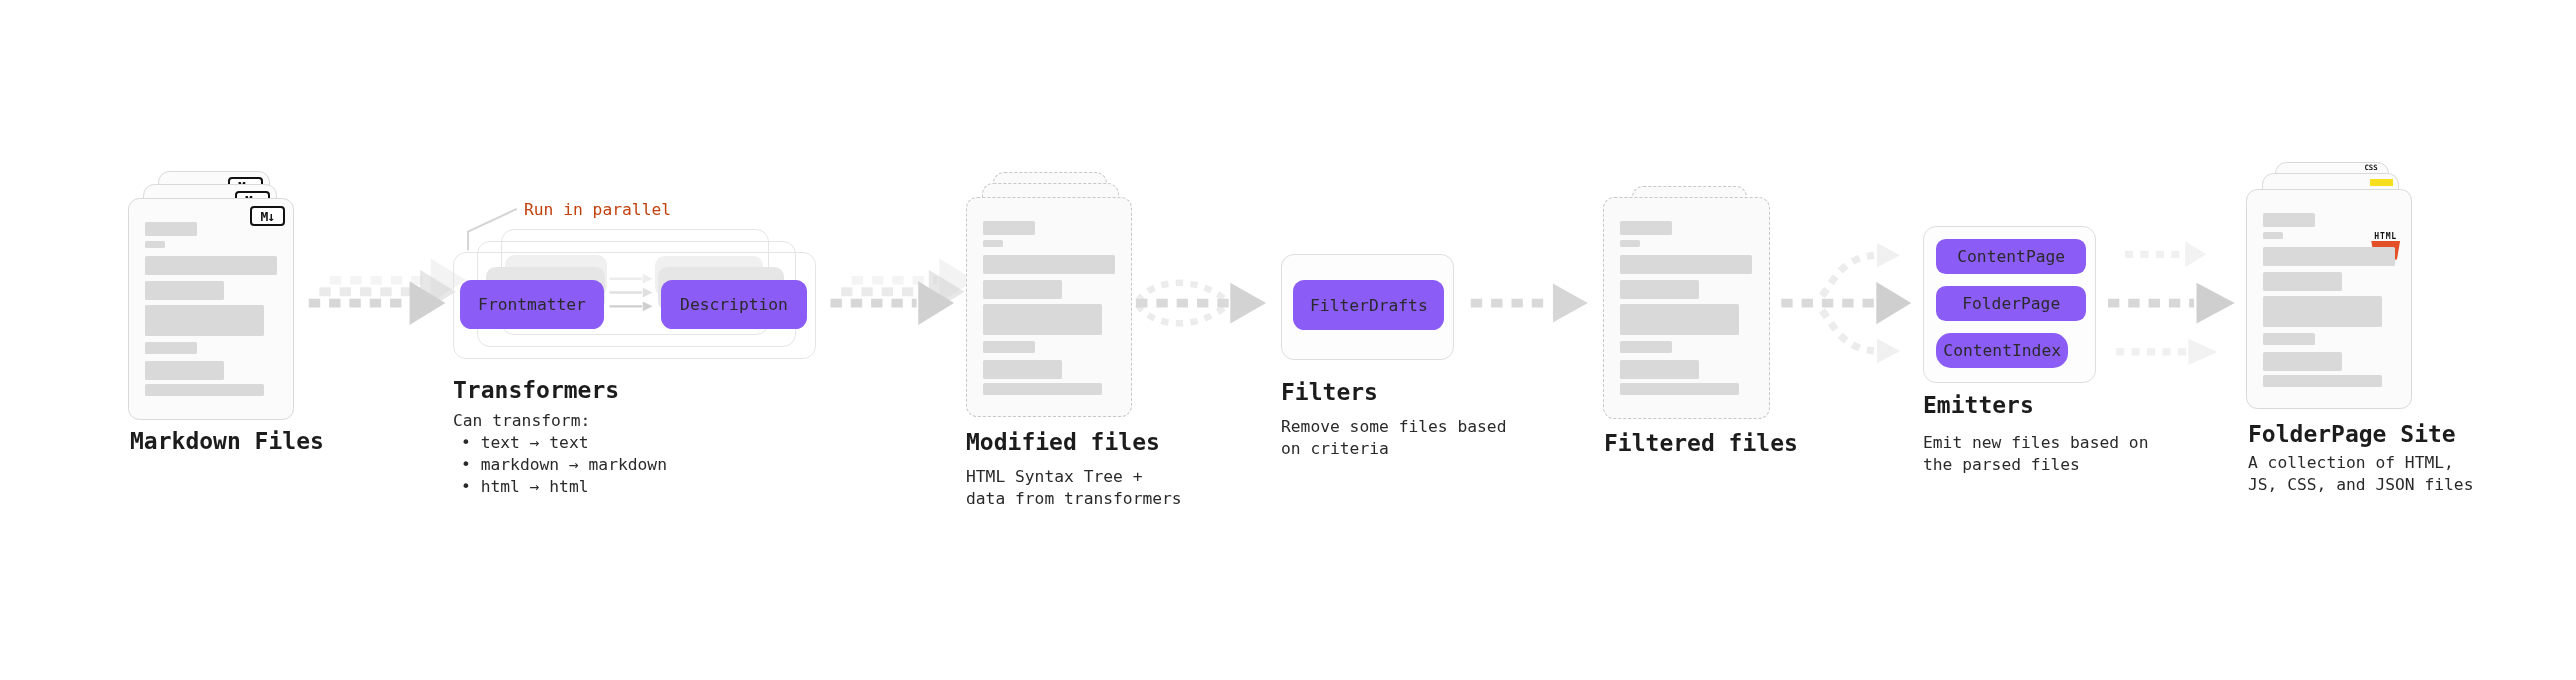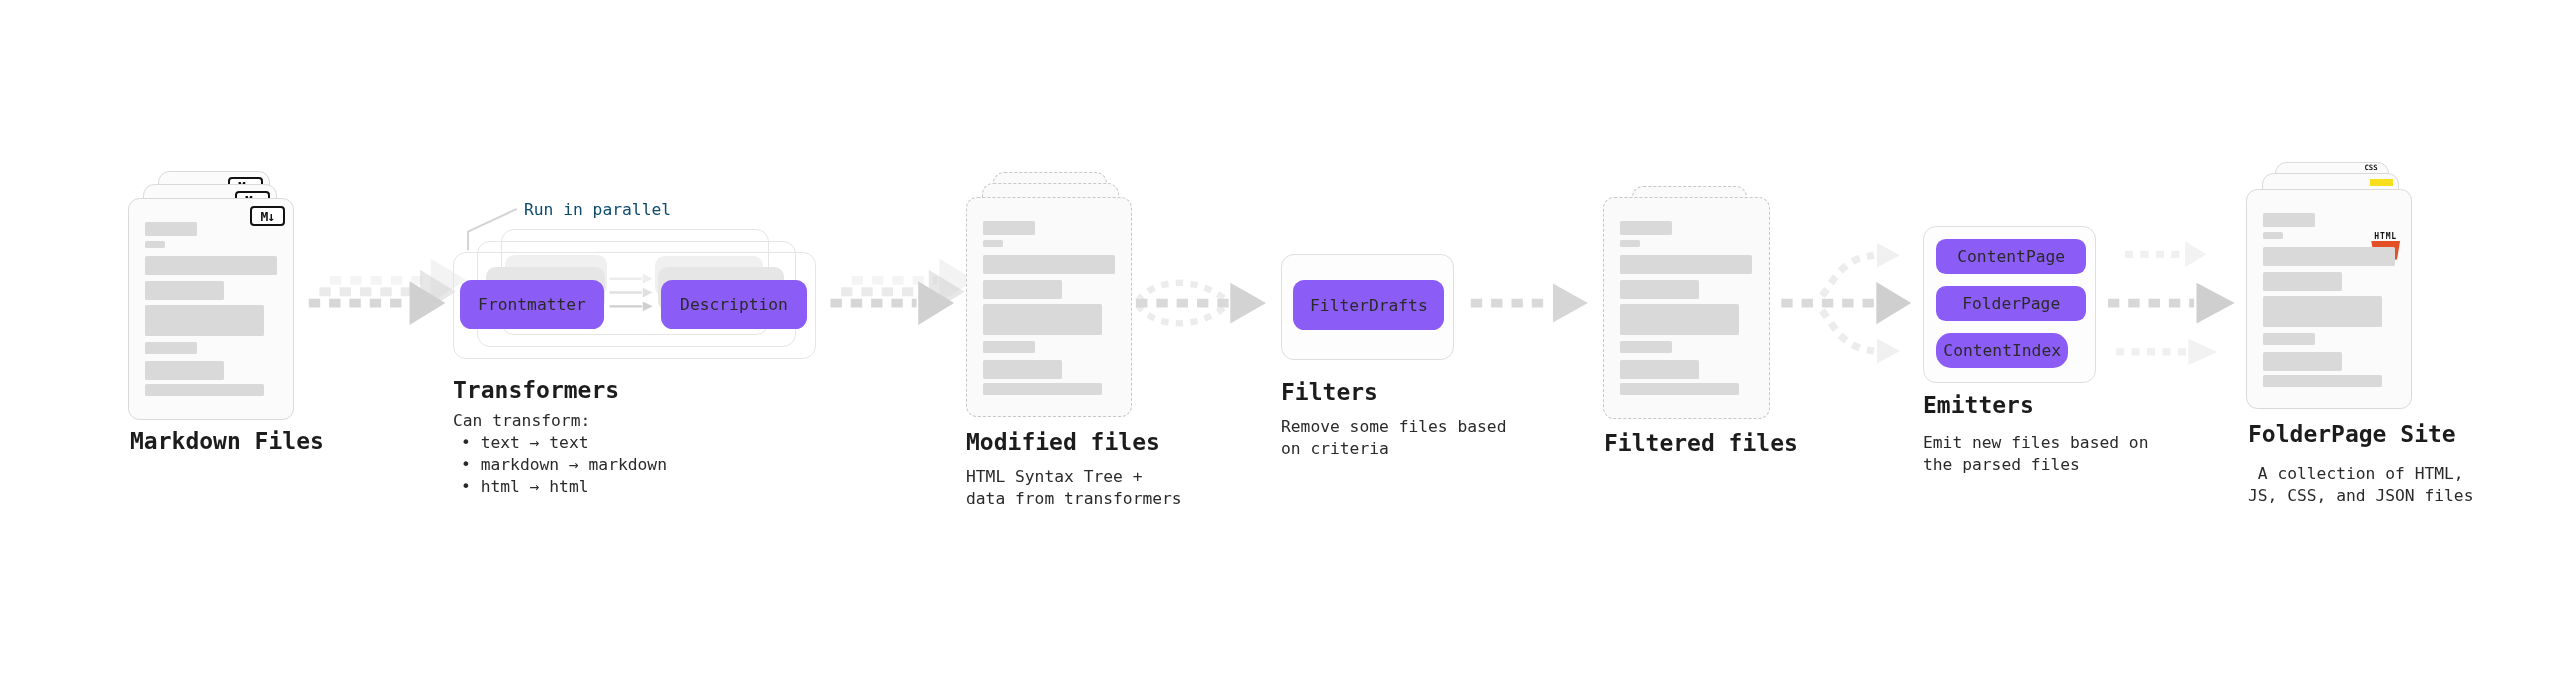--- a/index.html
+++ b/index.html
@@ -41,21 +41,21 @@
              clip-path:polygon(0% 0%,100% 0%,89% 85%,50% 100%,11% 85%);
              display:flex; align-items:center; justify-content:center;
              color:#fff; font-weight:bold; font-size:14px; }
 
   
   .t-container { position:absolute; border:1.6px solid #e5e5e5; border-radius:13px; background:transparent; z-index:2; }
   .chip-ghost  { position:absolute; border-radius:9.8px; z-index:3; }
   .chip        { position:absolute; border-radius:11.4px; background:#8b5cf6; z-index:5;
                  display:flex; align-items:center; justify-content:center;
                  font-size:16.3px; color:#2a2a2a; }
-  .annotation  { position:absolute; font-size:16.3px; color:#0c4a6e; z-index:5; white-space:nowrap; }
+  .annotation  { position:absolute; font-size:16.3px; color:#c2410c; z-index:5; white-space:nowrap; }
 
   
   .panel { position:absolute; background:#fdfdfd; border:1.6px solid #dedede; border-radius:13px; z-index:3; }
   .panel .chip { position:absolute; }
 
   
   .stage-label { position:absolute; font-size:23px; font-weight:bold; color:#1c1c1c; z-index:6; white-space:nowrap; }
   .stage-desc  { position:absolute; font-size:16.3px; color:#2a2a2a; line-height:22px; z-index:6; white-space:nowrap; }
   .stage-desc .bullet { margin-left:8.1px; }
 </style>
@@ -264,20 +264,20 @@
           <i class="b2"></i>
           <i class="b3"></i>
           <i class="b4"></i>
           <i class="b5"></i>
           <i class="b6"></i>
           <i class="b7"></i>
           <i class="b8"></i>
       </div>
     </div>
     <div class="stage-label" style="left:2248px;top:421px;">FolderPage Site</div>
-    <div class="stage-desc" style="left:2248px;top:463px;text-align:center;">
+    <div class="stage-desc" style="left:2248px;top:452px;">
       <div>A collection of HTML,</div>
       <div>JS, CSS, and JSON files</div>
     </div>
   </div>
 
 </div>
 
 
 </body></html>

